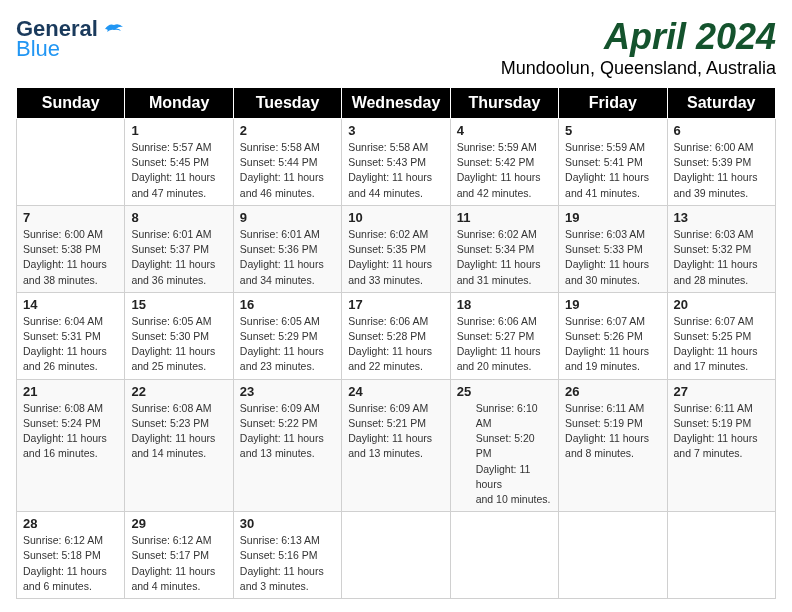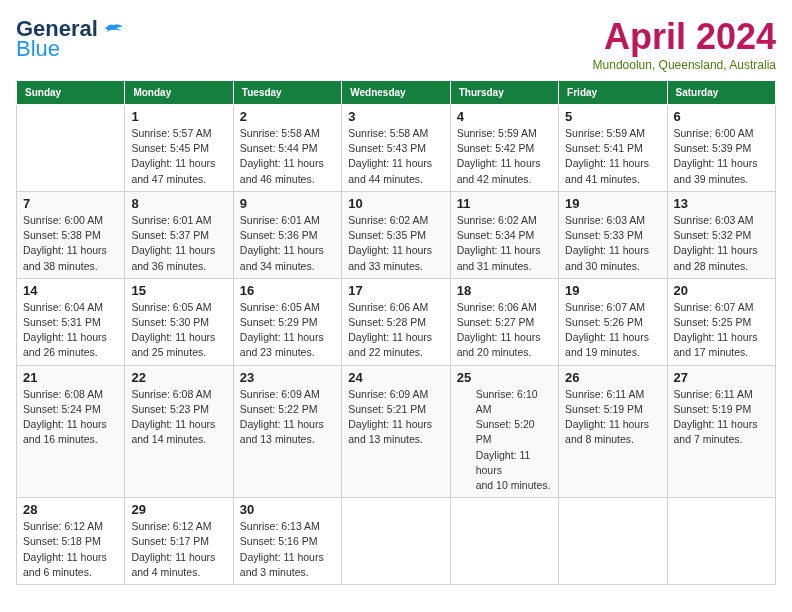--- a/index.html
+++ b/index.html
@@ -20,38 +20,39 @@
       display: flex;
       flex-direction: column;
       align-items: flex-start;
     }
     .title-section {
       text-align: right;
     }
     .month-title {
       font-size: 36px;
       font-weight: bold;
-      color: #be185d;
+      color: #14532d;
+      font-style: italic;
     }
     .location {
-      font-size: 12px;
-      color: #4d7c0f;
+      font-size: 18px;
+      color: #000000;
       font-weight: normal;
     }
     .calendar {
       width: 100%;
       border-collapse: collapse;
       font-size: 11px;
     }
     .calendar thead tr th {
-      background-color: #15803d;
+      background-color: #000000;
       color: #fff;
-      text-align: left;
+      text-align: center;
       padding: 6px 8px;
-      font-size: 10px;
+      font-size: 16px;
       font-weight: bold;
       border: 1px solid #fff;
     }
     .calendar tbody tr td {
       vertical-align: top;
       border: 1px solid #d0d0d0;
       padding: 4px 6px;
       width: 108px;
       min-height: 80px;
       background: #fff;

